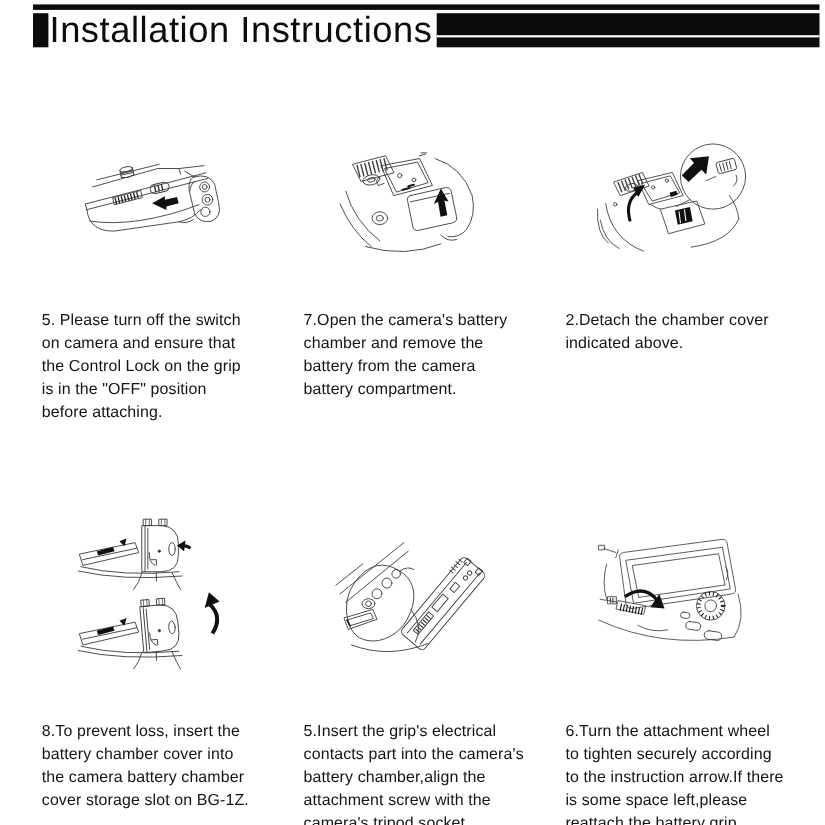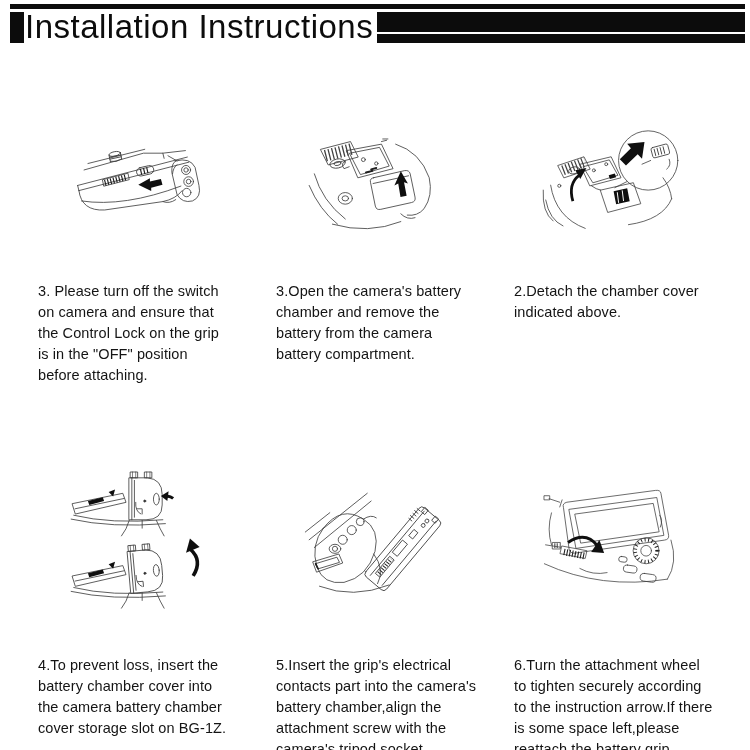--- a/index.html
+++ b/index.html
@@ -1,21 +1,21 @@
 <!DOCTYPE html>
 <html><head>
 <meta charset="utf-8">
 <style>
   html,body{margin:0;padding:0;}
   body{
     width:750px;height:750px;background:#ffffff;overflow:hidden;
     font-family:"Liberation Sans", sans-serif;color:#141414;
   }
   
-  .header{padding-top:4px;}
+  .header{padding-top:4px;padding-left:20px;}
   .top-rule{margin:0 5px 0 10px;height:5px;background:#0c0c0c;}
   .title-row{display:flex;align-items:stretch;margin:3px 5px 0 10px;height:31px;}
   .title-block{width:14px;background:#0c0c0c;flex:0 0 auto;}
   .page-title{
     font-size:33px;line-height:30px;font-weight:400;letter-spacing:.5px;
     margin:0;padding:0 4px 0 1px;white-space:nowrap;color:#0c0c0c;
   }
   .title-bars{flex:1;background:#0c0c0c;position:relative;}
   .title-bars::after{content:"";position:absolute;left:0;right:0;top:20px;height:2px;background:#ffffff;}
   
@@ -80,21 +80,21 @@
             <circle cx="186" cy="72" r="7"></circle>
               <circle cx="190" cy="90" r="7.5"></circle>
               <circle cx="187" cy="107" r="6.5"></circle>
             <circle cx="186" cy="72" r="3.4"></circle>
               <circle cx="190" cy="90" r="3.6"></circle>
             <path d="M158 50 L172 58 M150 121 Q160 125 170 118"></path>
           </g>
           <path class="arrow" d="M112 95 L130 85 L130 90 L147 86 L149.5 95 L132 99.5 L132 104.5 Z"></path>
         </svg>
       </figure>
-      <p class="caption">3. Please turn off the switch
+      <p class="caption">5. Please turn off the switch
 on camera and ensure that
 the Control Lock on the grip
 is in the "OFF" position
 before attaching.</p>
     </section>
 
     <section class="step row1">
       <figure class="fig">
         <svg viewBox="0 0 220 172">
           <g class="ink">
@@ -116,21 +116,21 @@
             <path d="M16 78 Q28 120 64 148 M8 96 Q24 134 52 156"></path>
             <path d="M44 156 Q100 172 150 152"></path>
             <path d="M142 32 Q180 44 194 84 Q200 112 186 132 Q176 144 160 142"></path>
             <ellipse cx="64" cy="116" rx="11" ry="9"></ellipse>
               <ellipse cx="64" cy="116" rx="5" ry="4"></ellipse>
             <path d="M150 140 Q160 150 172 146"></path>
           </g>
           <path class="arrow" d="M150 74 L161 93 L155 91 L159 112 L149.5 114 L146 93 L140 96 Z"></path>
         </svg>
       </figure>
-      <p class="caption">3.Open the camera's battery
+      <p class="caption">7.Open the camera's battery
 chamber and remove the
 battery from the camera
 battery compartment.</p>
     </section>
 
     <section class="step row1">
       <figure class="fig">
         <svg viewBox="0 0 230 172">
           <g class="ink">
             <circle cx="172" cy="56" r="48"></circle>
@@ -212,21 +212,21 @@
             <path class="arrow" d="M66 44 L76 40 L73 51 Z"></path>
             <path d="M12 80 Q70 94 150 87 M8 86 Q70 100 154 93"></path>
             <path d="M98 88 Q94 102 86 112 M140 88 Q146 102 152 112 M118 88 V100"></path>
           </g>
           <g>
             <path class="astroke" d="M193 133 Q212 150 197 174" stroke-width="5.5"></path>
             <path class="arrow" d="M186 138 L192 116 L207 129 Z"></path>
           </g>
         </svg>
       </figure>
-      <p class="caption">4.To prevent loss, insert the
+      <p class="caption">8.To prevent loss, insert the
 battery chamber cover into
 the camera battery chamber
 cover storage slot on BG-1Z.</p>
     </section>
 
     <section class="step row2">
       <figure class="fig">
         <svg viewBox="0 0 220 215">
           <g class="ink">
             <path d="M8 118 L98 46 M16 130 L104 58 M2 106 L40 76"></path>

